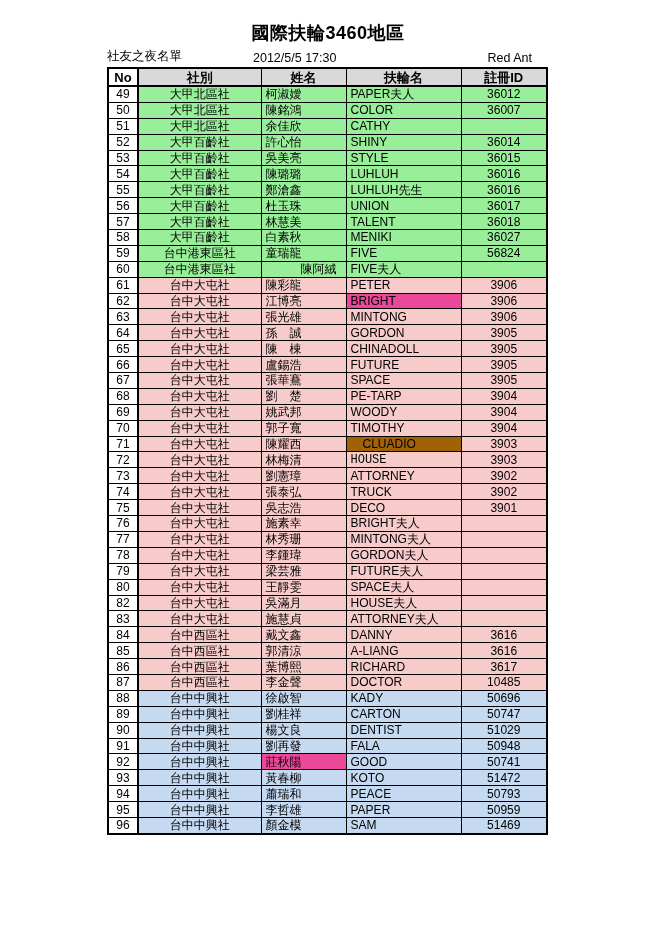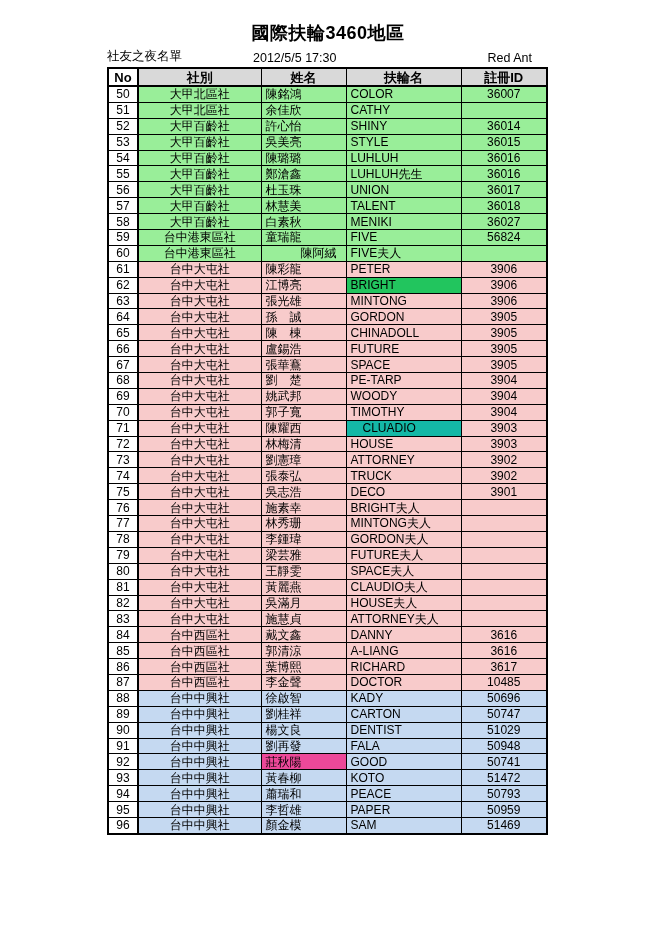--- a/index.html
+++ b/index.html
@@ -102,20 +102,27 @@
     <tr>
       <th>No</th>
       <th>社別</th>
       <th>姓名</th>
       <th>扶輪名</th>
       <th>註冊ID</th>
     </tr>
   </thead>
   <tbody>
       <tr>
+        <td class="c-no">49</td>
+        <td class="c-club" style="background: rgb(153, 238, 153);">大甲北區社</td>
+        <td class="c-name" style="background: rgb(153, 238, 153);">柯淑嬡</td>
+        <td class="c-rot" style="background: rgb(153, 238, 153);">PAPER夫人</td>
+        <td class="c-id" style="background: rgb(153, 238, 153);">36012</td>
+      </tr>
+      <tr>
         <td class="c-no">50</td>
         <td class="c-club" style="background: rgb(153, 238, 153);">大甲北區社</td>
         <td class="c-name" style="background: rgb(153, 238, 153);">陳銘鴻</td>
         <td class="c-rot" style="background: rgb(153, 238, 153);">COLOR</td>
         <td class="c-id" style="background: rgb(153, 238, 153);">36007</td>
       </tr>
       <tr>
         <td class="c-no">51</td>
         <td class="c-club" style="background: rgb(153, 238, 153);">大甲北區社</td>
         <td class="c-name" style="background: rgb(153, 238, 153);">余佳欣</td>
@@ -189,21 +196,21 @@
         <td class="c-no">61</td>
         <td class="c-club" style="background: rgb(248, 203, 203);">台中大屯社</td>
         <td class="c-name" style="background: rgb(248, 203, 203);">陳彩龍</td>
         <td class="c-rot" style="background: rgb(248, 203, 203);">PETER</td>
         <td class="c-id" style="background: rgb(248, 203, 203);">3906</td>
       </tr>
       <tr>
         <td class="c-no">62</td>
         <td class="c-club" style="background: rgb(248, 203, 203);">台中大屯社</td>
         <td class="c-name" style="background: rgb(248, 203, 203);">江博亮</td>
-        <td class="c-rot" style="background: #22c55e;">BRIGHT</td>
+        <td class="c-rot" style="background: #ec4899;">BRIGHT</td>
         <td class="c-id" style="background: rgb(248, 203, 203);">3906</td>
       </tr>
       <tr>
         <td class="c-no">63</td>
         <td class="c-club" style="background: rgb(248, 203, 203);">台中大屯社</td>
         <td class="c-name" style="background: rgb(248, 203, 203);">張光雄</td>
         <td class="c-rot" style="background: rgb(248, 203, 203);">MINTONG</td>
         <td class="c-id" style="background: rgb(248, 203, 203);">3906</td>
       </tr>
       <tr>
@@ -252,28 +259,28 @@
         <td class="c-no">70</td>
         <td class="c-club" style="background: rgb(248, 203, 203);">台中大屯社</td>
         <td class="c-name" style="background: rgb(248, 203, 203);">郭子寬</td>
         <td class="c-rot" style="background: rgb(248, 203, 203);">TIMOTHY</td>
         <td class="c-id" style="background: rgb(248, 203, 203);">3904</td>
       </tr>
       <tr>
         <td class="c-no">71</td>
         <td class="c-club" style="background: rgb(248, 203, 203);">台中大屯社</td>
         <td class="c-name" style="background: rgb(248, 203, 203);">陳耀西</td>
-        <td class="c-rot" style="background: #14b8a6; padding-left: 16px;">CLUADIO</td>
+        <td class="c-rot" style="background: #a16207; padding-left: 16px;">CLUADIO</td>
         <td class="c-id" style="background: rgb(248, 203, 203);">3903</td>
       </tr>
       <tr>
         <td class="c-no">72</td>
         <td class="c-club" style="background: rgb(248, 203, 203);">台中大屯社</td>
         <td class="c-name" style="background: rgb(248, 203, 203);">林梅清</td>
-        <td class="c-rot" style="background: rgb(248, 203, 203);">HOUSE</td>
+        <td class="c-rot" style="background: rgb(248, 203, 203); font-family: Liberation Mono, monospace;">HOUSE</td>
         <td class="c-id" style="background: rgb(248, 203, 203);">3903</td>
       </tr>
       <tr>
         <td class="c-no">73</td>
         <td class="c-club" style="background: rgb(248, 203, 203);">台中大屯社</td>
         <td class="c-name" style="background: rgb(248, 203, 203);">劉憲璋</td>
         <td class="c-rot" style="background: rgb(248, 203, 203);">ATTORNEY</td>
         <td class="c-id" style="background: rgb(248, 203, 203);">3902</td>
       </tr>
       <tr>
@@ -316,27 +323,20 @@
         <td class="c-club" style="background: rgb(248, 203, 203);">台中大屯社</td>
         <td class="c-name" style="background: rgb(248, 203, 203);">梁芸雅</td>
         <td class="c-rot" style="background: rgb(248, 203, 203);">FUTURE夫人</td>
         <td class="c-id" style="background: rgb(248, 203, 203);"></td>
       </tr>
       <tr>
         <td class="c-no">80</td>
         <td class="c-club" style="background: rgb(248, 203, 203);">台中大屯社</td>
         <td class="c-name" style="background: rgb(248, 203, 203);">王靜雯</td>
         <td class="c-rot" style="background: rgb(248, 203, 203);">SPACE夫人</td>
-        <td class="c-id" style="background: rgb(248, 203, 203);"></td>
-      </tr>
-      <tr>
-        <td class="c-no">81</td>
-        <td class="c-club" style="background: rgb(248, 203, 203);">台中大屯社</td>
-        <td class="c-name" style="background: rgb(248, 203, 203);">黃麗燕</td>
-        <td class="c-rot" style="background: rgb(248, 203, 203);">CLAUDIO夫人</td>
         <td class="c-id" style="background: rgb(248, 203, 203);"></td>
       </tr>
       <tr>
         <td class="c-no">82</td>
         <td class="c-club" style="background: rgb(248, 203, 203);">台中大屯社</td>
         <td class="c-name" style="background: rgb(248, 203, 203);">吳滿月</td>
         <td class="c-rot" style="background: rgb(248, 203, 203);">HOUSE夫人</td>
         <td class="c-id" style="background: rgb(248, 203, 203);"></td>
       </tr>
       <tr>

